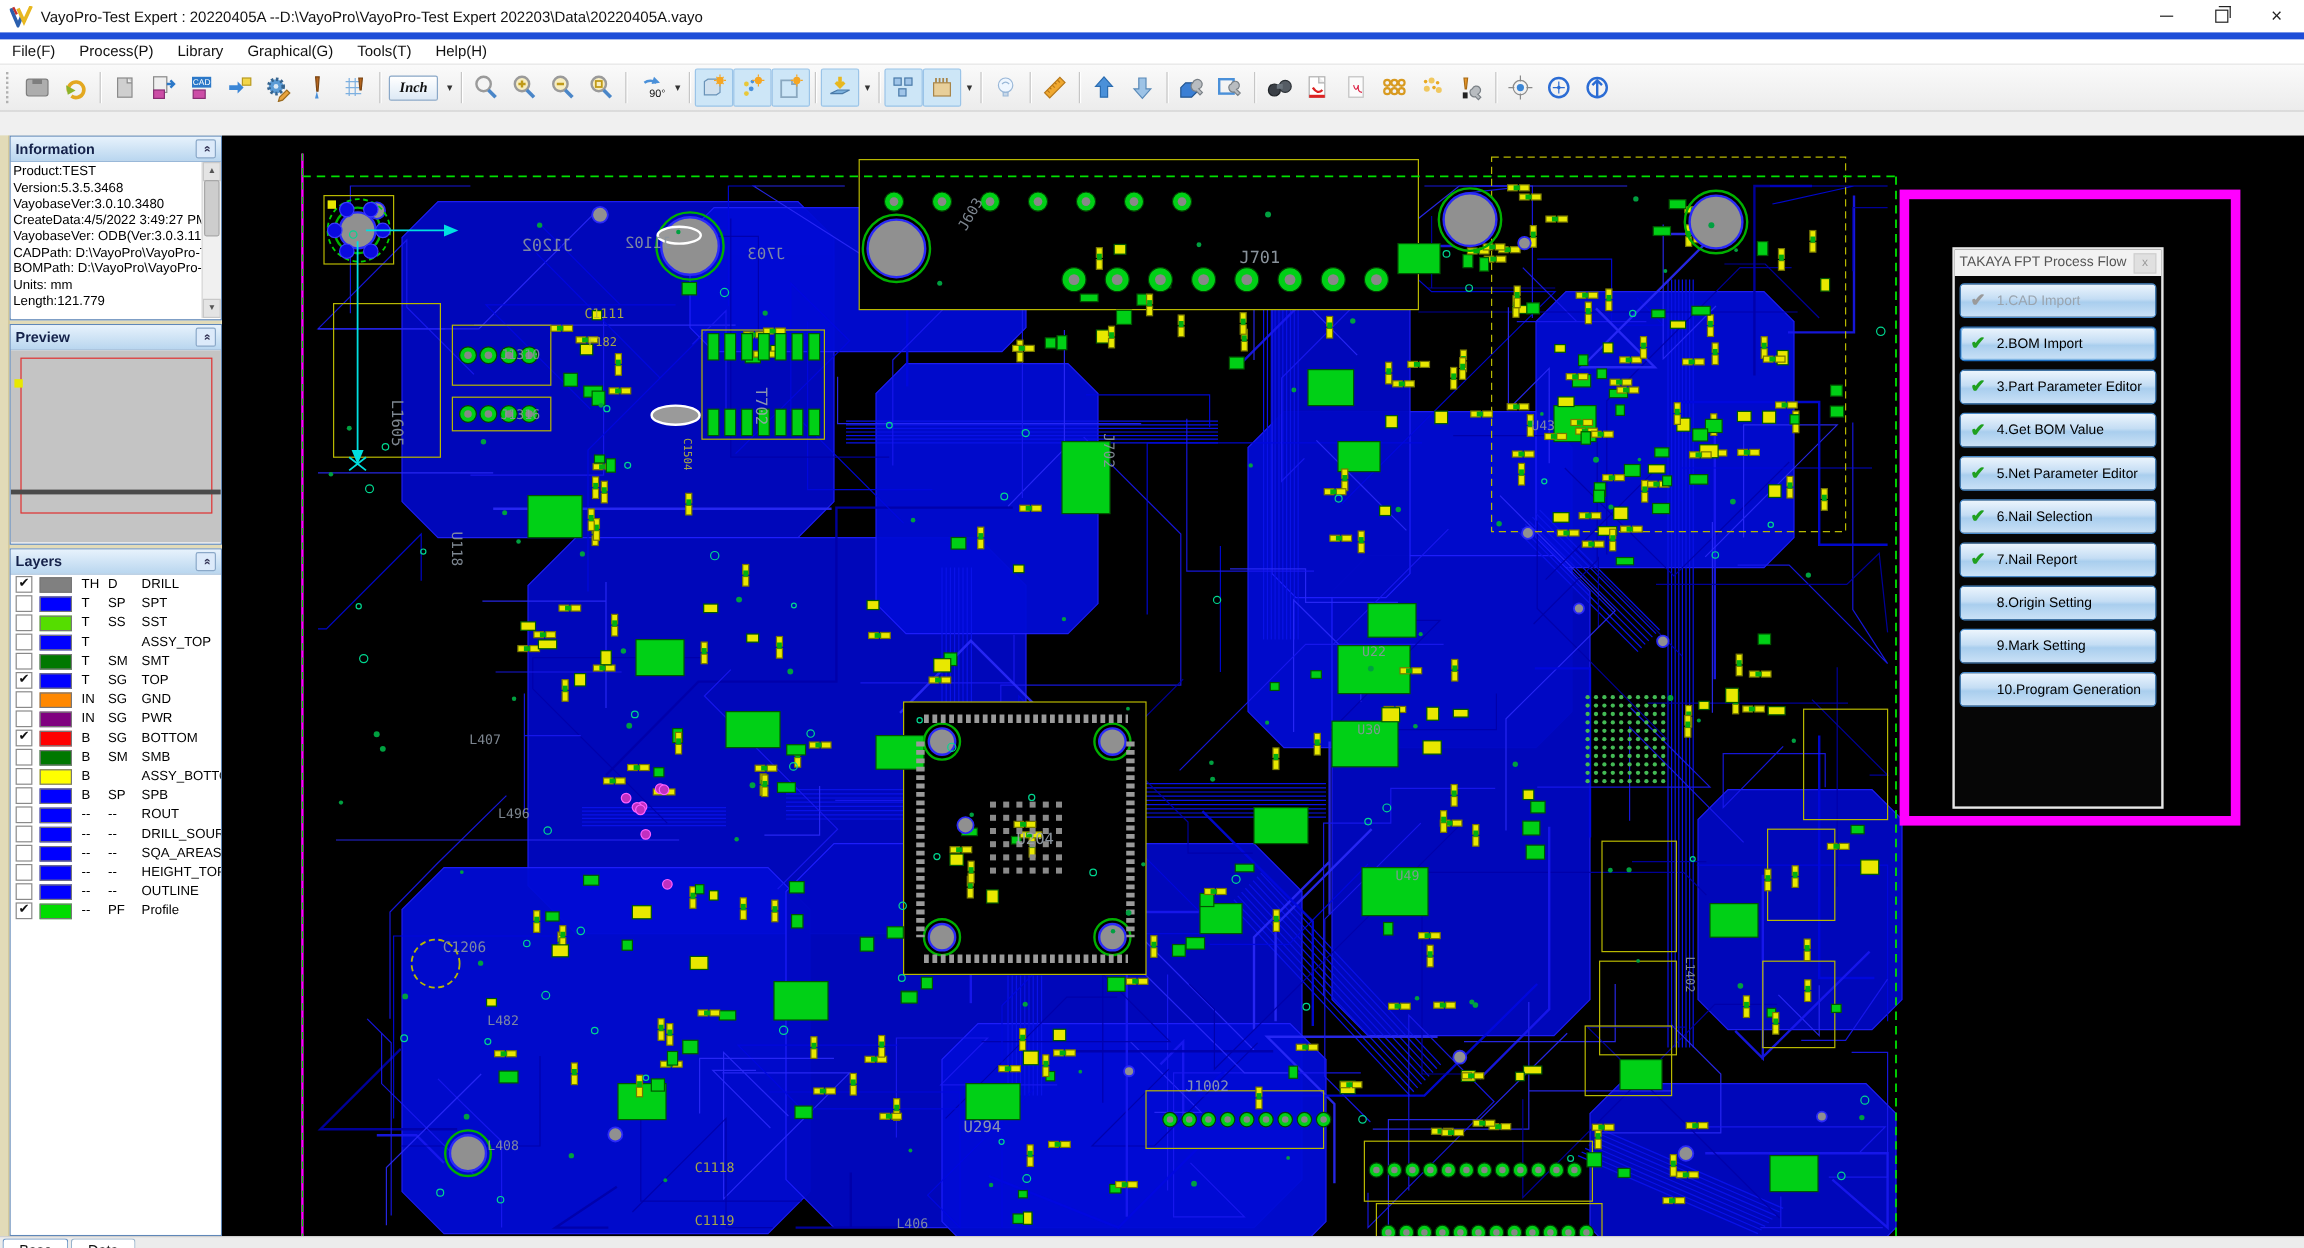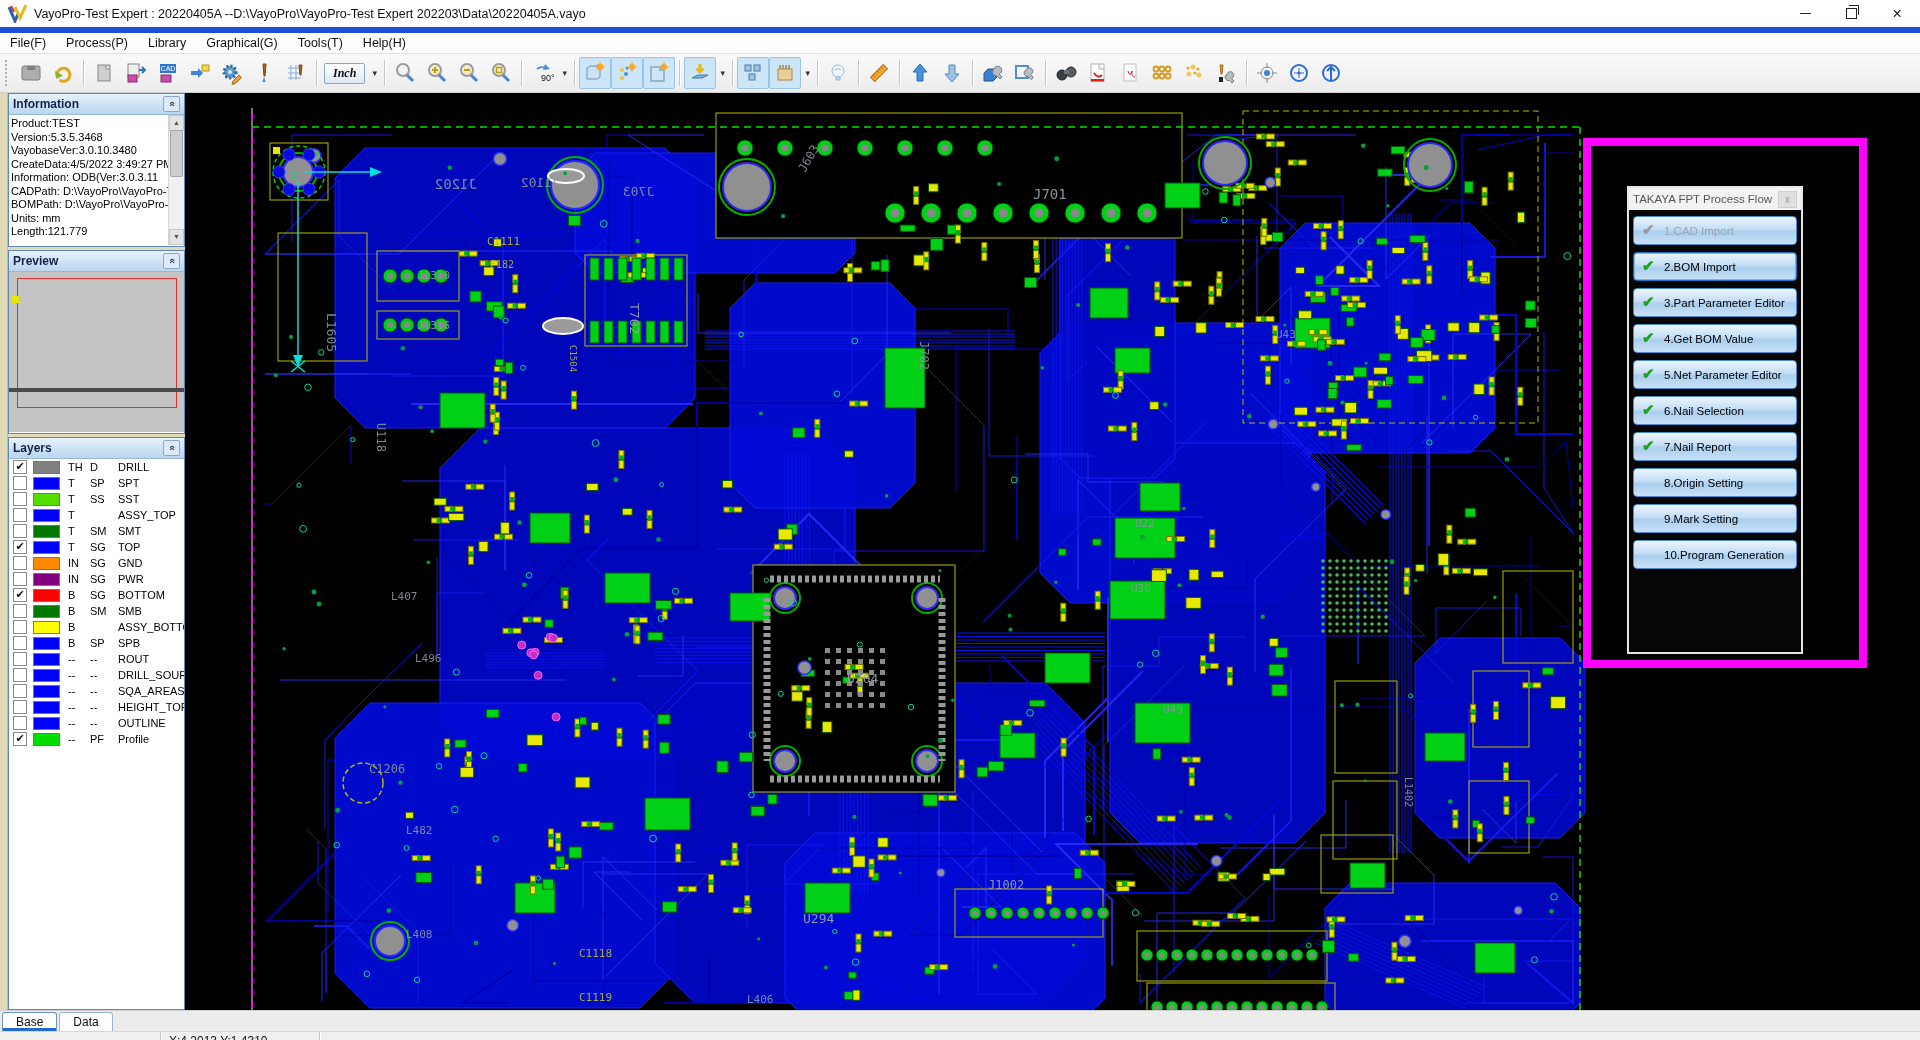--- a/index.html
+++ b/index.html
@@ -22,21 +22,21 @@
   .toolbar{height:38px;background:linear-gradient(#fafafa,#ececec);display:flex;align-items:center;padding-left:2px;border-bottom:1px solid #cfcfcf;}
   .thandle{width:5px;height:26px;margin:0 3px;border-left:2px dotted #b0b0b0;}
   .tbtn{width:30px;height:30px;display:flex;align-items:center;justify-content:center;border:1px solid transparent;border-radius:2px;cursor:pointer;position:relative;}
   .tbtn svg{width:24px;height:24px;}
   .tbtn.sel{background:#cde6f7;border-color:#9ac4e8;}
   .tlabelbox{font-size:12px;font-weight:bold;font-style:italic;font-family:"Liberation Serif",serif;
      border:1px solid #8aa8c8;border-radius:2px;background:linear-gradient(#ffffff,#dde9f5);padding:2px 8px;color:#111;}
   .caretbtn{font-size:9px;color:#333;margin-left:1px;width:11px;text-align:center;cursor:pointer;}
   .tsep{width:1px;height:26px;background:#c6c6c6;margin:0 4px;box-shadow:1px 0 0 #fff;}
   
-  .mainrow{display:flex;height:917px;}
+  .mainrow{display:flex;height:917px;margin-top:20px;}
   .sidebar{width:185px;background:#e2dbb8;display:flex;flex-shrink:0;}
   .sidestrip{width:7px;background:#e2dbb8;border-right:1px solid #c8bd8c;}
   .panels{width:177px;display:flex;flex-direction:column;}
   .panel{border:1px solid #5f87b8;background:#fff;display:flex;flex-direction:column;margin-bottom:3px;}
   .phead{height:20px;background:linear-gradient(#e7f2fc,#b9d6ef);display:flex;align-items:center;
          font-size:12px;font-weight:bold;color:#15224a;padding:0 4px;border-bottom:1px solid #9ab8d8;}
   .phead .chev{margin-left:auto;width:15px;height:14px;border:1px solid #8aa8c8;background:#dceafa;border-radius:2px;
          display:flex;align-items:center;justify-content:center;font-size:10px;color:#335;cursor:pointer;}
   .chev i{display:inline-block;transform:rotate(90deg);font-style:normal;line-height:10px;}
   .pbody{position:relative;background:#fff;overflow:hidden;}
@@ -396,21 +396,21 @@
             <span class="chev">
                 <i>«</i>
               </span>
           </div>
           <div class="pbody info-body">
             <div class="info-lines" id="info-lines">
                 <div class="iline">Product:TEST</div>
                 <div class="iline">Version:5.3.5.3468</div>
                 <div class="iline">VayobaseVer:3.0.10.3480</div>
                 <div class="iline">CreateData:4/5/2022 3:49:27 PM</div>
-                <div class="iline">Information: ODB(Ver:3.0.3.11</div>
+                <div class="iline">VayobaseVer: ODB(Ver:3.0.3.11</div>
                 <div class="iline">CADPath: D:\VayoPro\VayoPro-T</div>
                 <div class="iline">BOMPath: D:\VayoPro\VayoPro-T</div>
                 <div class="iline">Units: mm</div>
                 <div class="iline">Length:121.779</div>
               </div>
             <div class="vscroll">
               <div class="sa">▲</div>
               <div class="thumb"></div>
               <div class="sa down">▼</div>
             </div>

